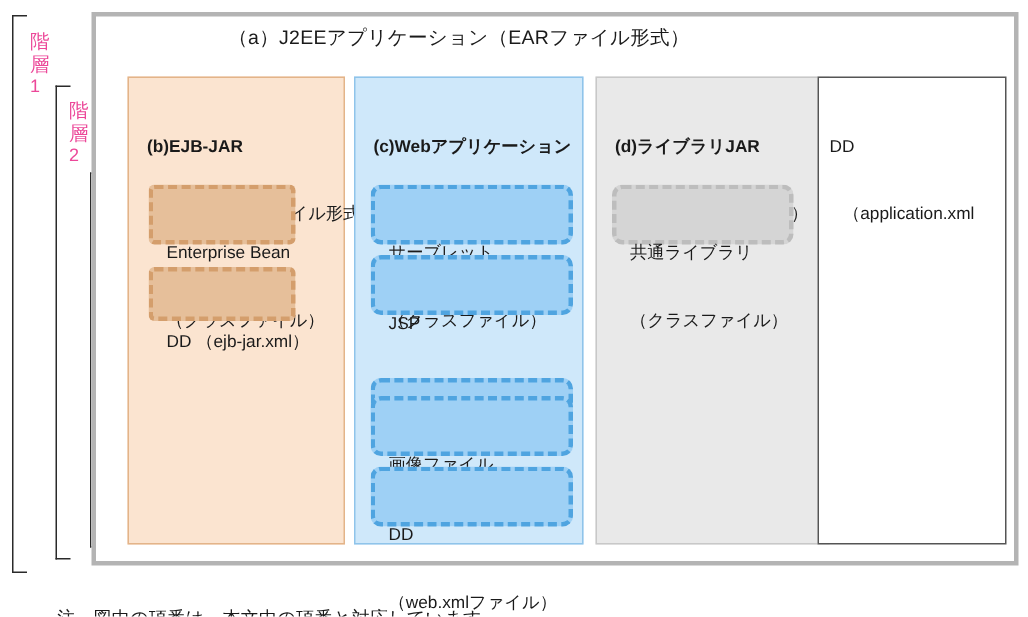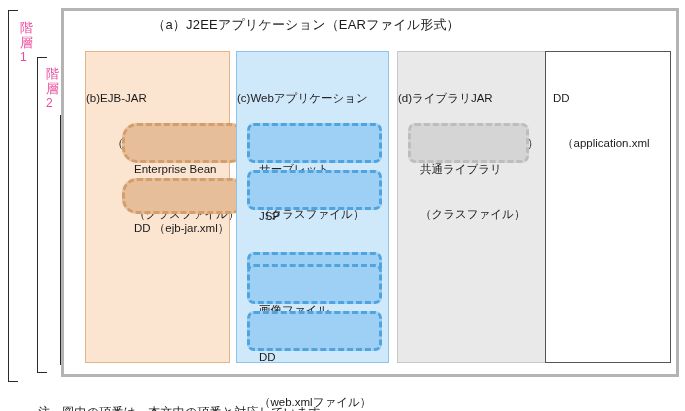--- a/index.html
+++ b/index.html
@@ -71,21 +71,21 @@
     box-sizing: border-box;
     top: 51px;
     height: 312px;
   }
   .col-header {
     font-size: 11.5px;
     line-height: 15px;
     padding-top: 9px;
     white-space: pre;
   }
-  .col-header .line1 { display: block; padding-left: 0; }
+  .col-header .line1 { display: block; padding-left: 12px; font-weight: bold; }
   .col-header .line2 { display: block; padding-left: 26px; }
 
   
   .col-ejb {
     left: 85px;
     width: 145px;
     background: #fbe4d0;
     border: 1px solid #e3b489;
   }
   
@@ -126,26 +126,25 @@
     font-size: 11.5px;
     line-height: 15px;
     white-space: pre;
     padding: 6px 0 0 9px;
   }
   .item .l1 { display: block; }
   .item .l2 { display: block; }
 
   .item-ejb {
     left: 13px;
-    width: 124px;
+    width: 98px;
     height: 40px;
     background: #e6bf9a;
     border: 3px dashed #d49e6c;
-    border-radius: 15px;
-    margin-left: 23px;
+    border-radius: 4px;
   }
   .item-web {
     left: 10px;
     width: 135px;
     height: 40px;
     background: #9ed0f5;
     border: 3px dashed #4fa4e0;
     border-radius: 7px;
   }
   .item-lib {

